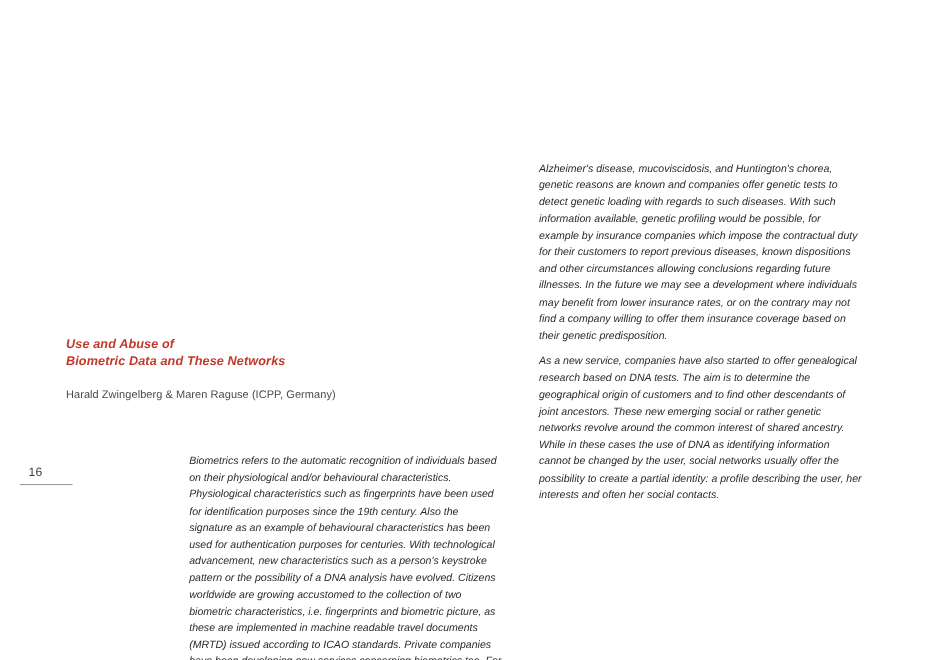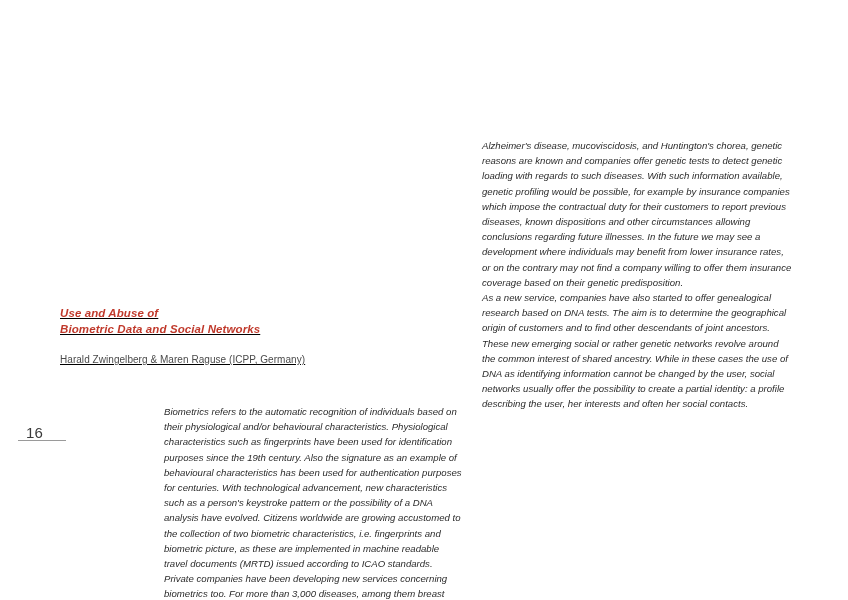--- a/index.html
+++ b/index.html
@@ -18,40 +18,39 @@
     width: 848px;
     height: 600px;
     background: #ffffff;
   }
 
   
   .page-number {
     position: absolute;
     left: 26px;
     top: 424px;
-    font-size: 15px;
+    font-size: 11px;
     color: #3a3a3a;
     letter-spacing: 0.2px;
   }
   .page-rule {
     position: absolute;
     left: 18px;
     top: 440px;
     width: 48px;
     height: 1px;
     background: #9a9a9a;
   }
 
   
   .title-block {
     position: absolute;
     left: 60px;
     top: 306px;
     width: 260px;
-    text-decoration: underline;
   }
   .doc-title {
     color: #c0392b;
     font-size: 11.5px;
     font-weight: bold;
     font-style: italic;
     line-height: 15.5px;
     margin: 0;
     letter-spacing: 0.1px;
   }
@@ -76,39 +75,39 @@
     left: 164px;
     top: 404px;
     width: 300px;
   }
   .col-right {
     left: 482px;
     top: 138px;
     width: 310px;
   }
   .col p {
-    margin: 0;
+    margin: 8px;
   }
   .col p + p {
     margin-top: 0px;
     font-style: italic;
   }
 </style>
 </head>
 <body>
 
 <div class="page">
 
   <div class="page-number">16</div>
   <div class="page-rule"></div>
 
   <div class="title-block">
     <div class="doc-title">
       <span>Use and Abuse of</span><br>
-      <span>Biometric Data and Social Networks</span>
+      <span>Biometric Data and These Networks</span>
     </div>
     <div class="doc-authors">Harald Zwingelberg &amp; Maren Raguse (ICPP, Germany)</div>
   </div>
 
   <div class="col col-left">
     <p>Biometrics refers to the automatic recognition of individuals based on their physiological and/or behavioural characteristics. Physiological characteristics such as fingerprints have been used for identification purposes since the 19th century. Also the signature as an example of behavioural characteristics has been used for authentication purposes for centuries. With technological advancement, new characteristics such as a person's keystroke pattern or the possibility of a DNA analysis have evolved. Citizens worldwide are growing accustomed to the collection of two biometric characteristics, i.e. fingerprints and biometric picture, as these are implemented in machine readable travel documents (MRTD) issued according to ICAO standards. Private companies have been developing new services concerning biometrics too. For more than 3,000 diseases, among them breast cancer,</p>
   </div>
 
   <div class="col col-right">
     <p>Alzheimer's disease, mucoviscidosis, and Huntington's chorea, genetic reasons are known and companies offer genetic tests to detect genetic loading with regards to such diseases. With such information available, genetic profiling would be possible, for example by insurance companies which impose the contractual duty for their customers to report previous diseases, known dispositions and other circumstances allowing conclusions regarding future illnesses. In the future we may see a development where individuals may benefit from lower insurance rates, or on the contrary may not find a company willing to offer them insurance coverage based on their genetic predisposition.</p>

